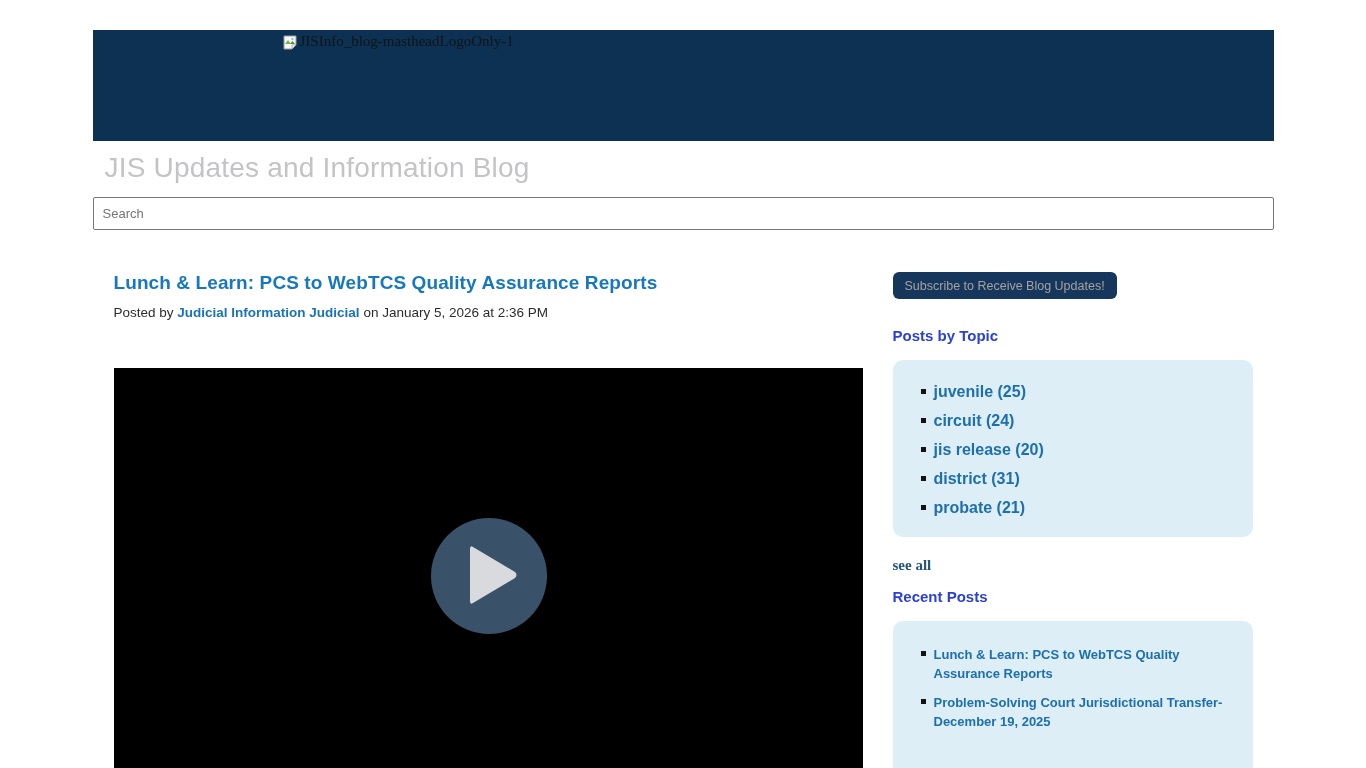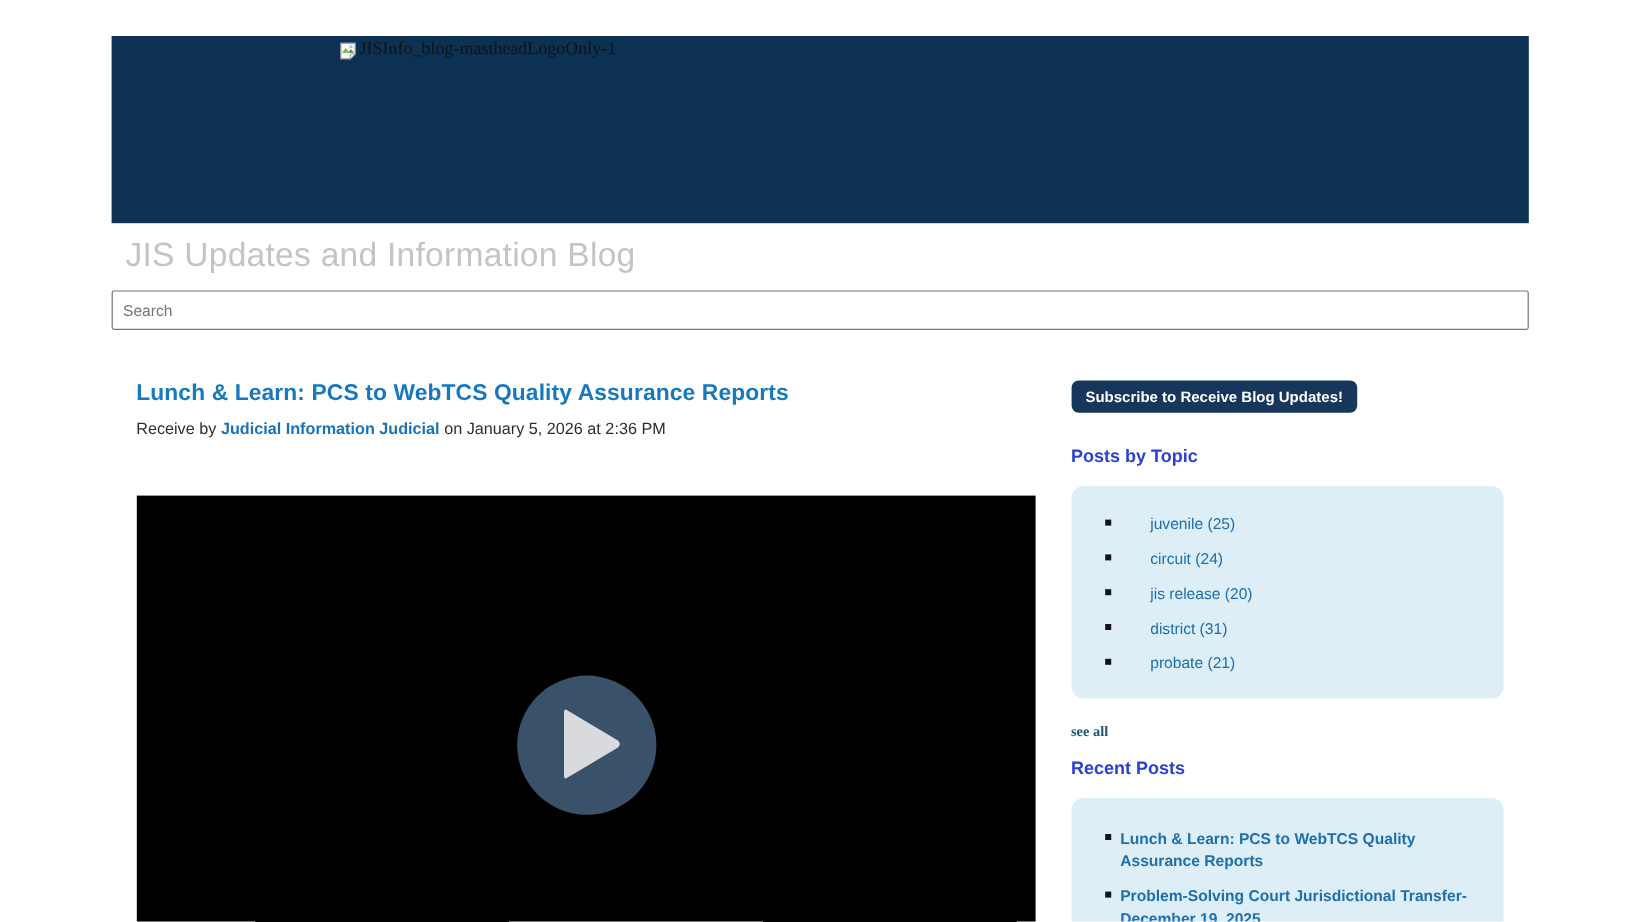--- a/index.html
+++ b/index.html
@@ -22,21 +22,21 @@
     background: #ffffff;
     font-family: "Liberation Sans", sans-serif;
   }
   .container {
     width: 1181px;
     margin: 0 auto;
   }
   
   .masthead {
     margin-top: 30px;
-    height: 156px;
+    height: 111px;
     background: var(--header-bg);
     position: relative;
   }
   .masthead-logo {
     position: absolute;
     left: 190px;
     top: 3px;
     display: flex;
     align-items: flex-start;
     gap: 3px;
@@ -121,24 +121,24 @@
   }
   .play-button svg { margin-left: 8px; }
   
   .sidebar {
     width: 360px;
     margin-left: 30px;
   }
   .subscribe-btn {
     display: inline-block;
     background: var(--subscribe-bg);
-    color: #ffffff;
+    color: #a3a3a3;
     font-family: "Liberation Sans", sans-serif;
     font-size: 12.5px;
-    font-weight: 700;
+    font-weight: 400;
     border: none;
     border-radius: 6px;
     padding: 7px 12px;
     height: 27px;
     cursor: pointer;
   }
   .side-heading {
     margin-top: 28px;
     font-size: 15px;
     font-weight: 700;
@@ -161,30 +161,29 @@
     width: 5px; height: 5px;
     background: #131313;
     display: inline-block;
     flex: 0 0 5px;
     margin-right: 8px;
     position: relative;
     top: -3px;
   }
   .topic-link {
     color: var(--link-blue);
-    font-size: 13px;
-    font-weight: 400;
-    text-decoration: none;
-    margin-left: 25px;
+    font-size: 16px;
+    font-weight: 700;
+    text-decoration: none;
   }
   .see-all {
     display: inline-block;
     margin-top: 20px;
     font-family: "Liberation Serif", "DejaVu Serif", serif;
-    font-size: 12px;
+    font-size: 15px;
     font-weight: 700;
     color: var(--see-all-blue);
     text-decoration: none;
   }
   .recent-heading { margin-top: 14px; }
   .recent-panel { padding: 24px 16px 20px 28px; height: 160px; }
   .recent-panel li {
     display: flex;
     align-items: flex-start;
     margin-bottom: 10px;
@@ -221,21 +220,21 @@
   </header>
 
   <h1 class="blog-title">JIS Updates and Information Blog</h1>
 
   <input class="search-input" type="text" placeholder="Search" style="">
 
   <div class="content">
 
     <main class="post-col">
       <h2 class="post-title">Lunch &amp; Learn: PCS to WebTCS Quality Assurance Reports</h2>
-      <p class="byline"><span>Receive by</span> <a href="#">Judicial Information Judicial</a> <span>on January 5, 2026 at 2:36 PM</span></p>
+      <p class="byline"><span>Posted by</span> <a href="#">Judicial Information Judicial</a> <span>on January 5, 2026 at 2:36 PM</span></p>
 
       <div class="video-player">
         <button class="play-button" aria-label="Play video">
           <span>
             <svg width="50" height="60" viewBox="0 0 50 60">
               <path d="M2 4 Q2 0 5 2 L47 27 Q50 30 47 33 L5 58 Q2 60 2 56 Z" fill="#d8dade"></path>
             </svg>
           </span>
         </button>
       </div>

